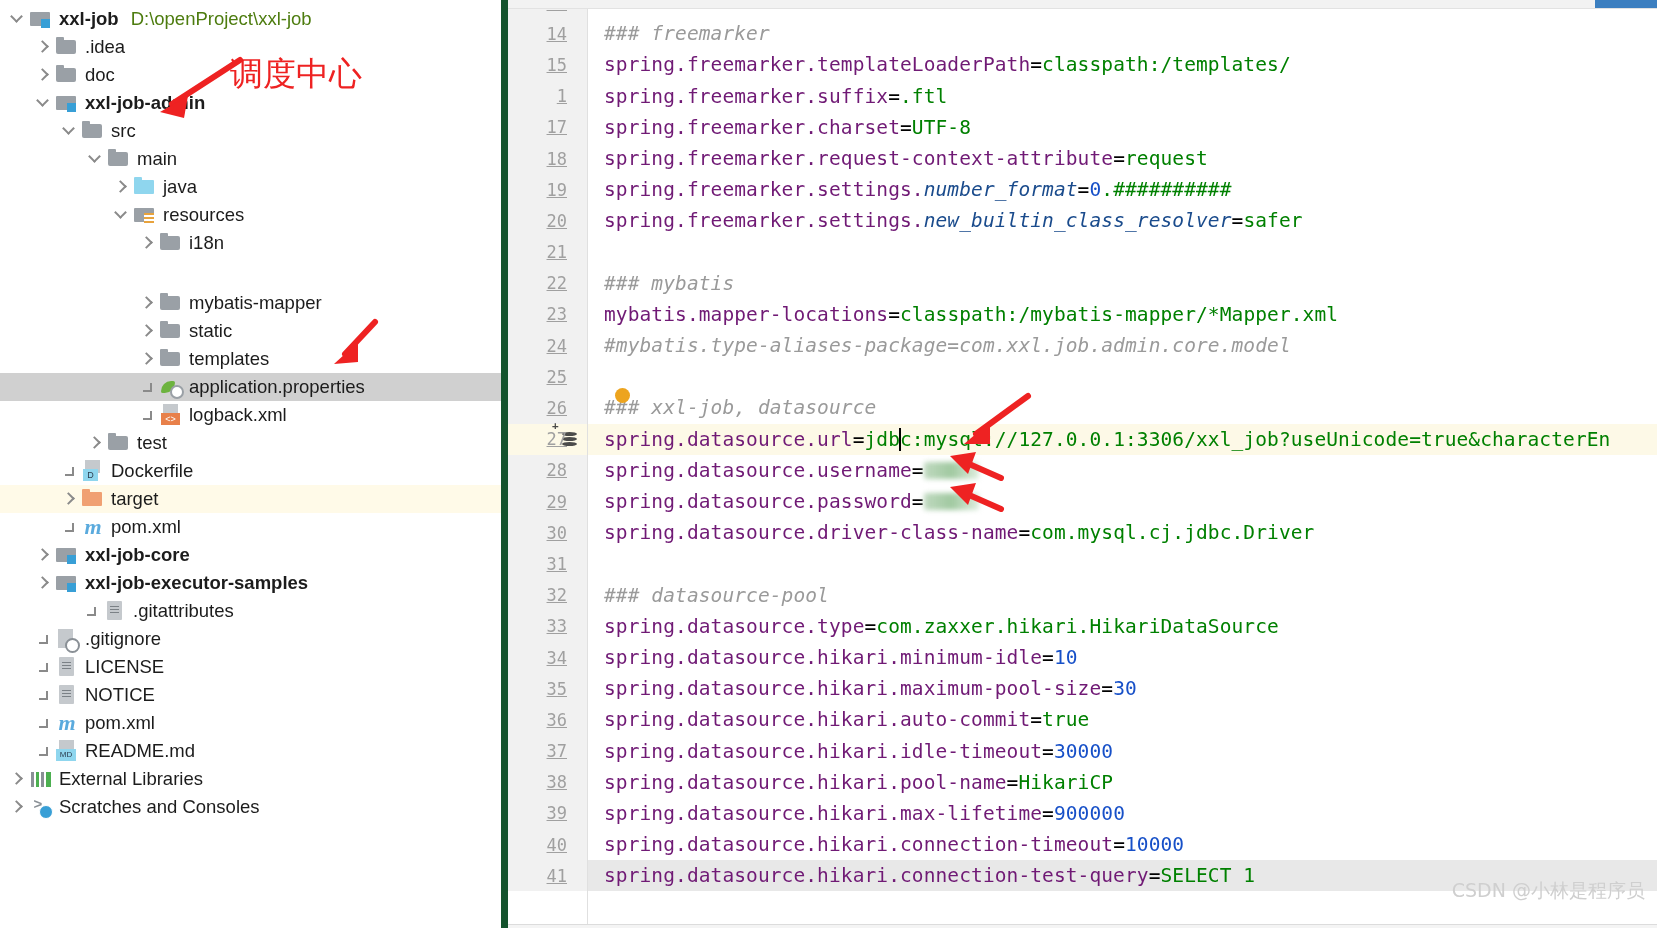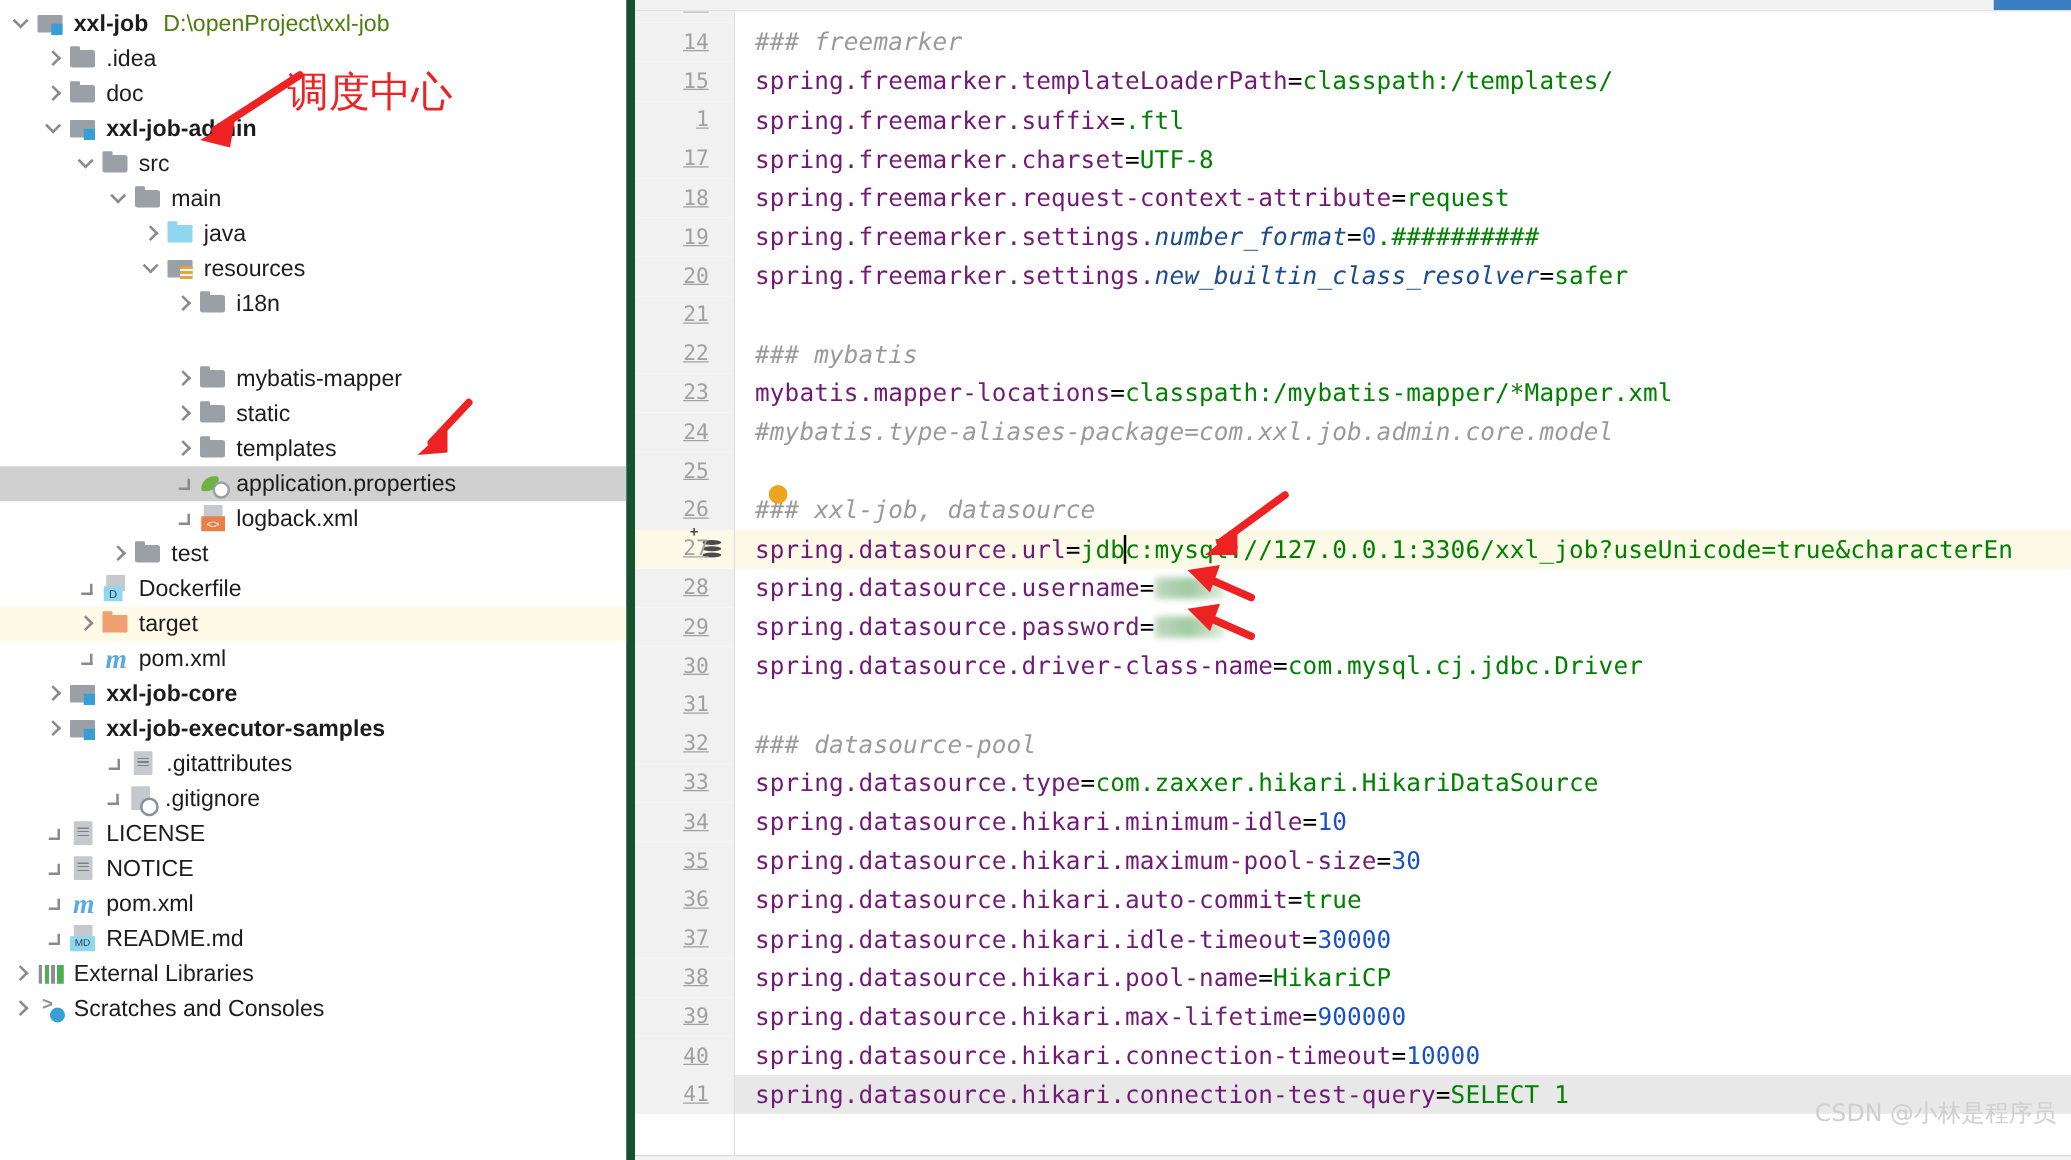--- a/index.html
+++ b/index.html
@@ -573,21 +573,21 @@
         <div class="tree-row" style="padding-left: 32px;">
           <span class="twisty right"></span>
           <span class="ico module"></span>
           <span class="tree-label bold">xxl-job-executor-samples</span>
         </div>
         <div class="tree-row" style="padding-left: 32px; margin-left: 48px;">
           <span class="twisty none"></span>
           <span class="ico file"></span>
           <span class="tree-label">.gitattributes</span>
         </div>
-        <div class="tree-row" style="padding-left: 32px; margin-left: 47px;">
+        <div class="tree-row" style="padding-left: 32px;">
           <span class="twisty none"></span>
           <span class="ico gitignore"></span>
           <span class="tree-label">.gitignore</span>
         </div>
         <div class="tree-row" style="padding-left: 32px;">
           <span class="twisty none"></span>
           <span class="ico file"></span>
           <span class="tree-label">LICENSE</span>
         </div>
         <div class="tree-row" style="padding-left: 32px;">

